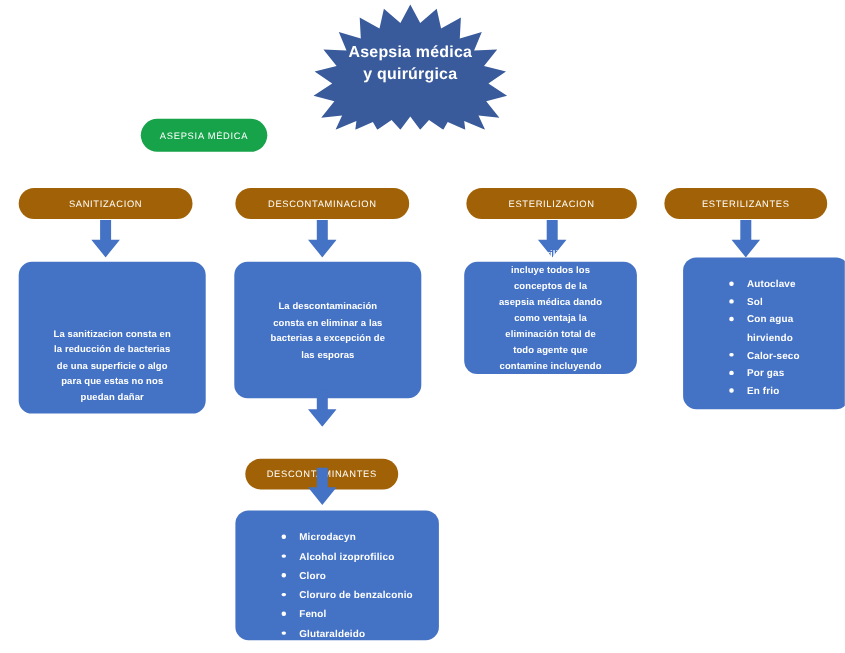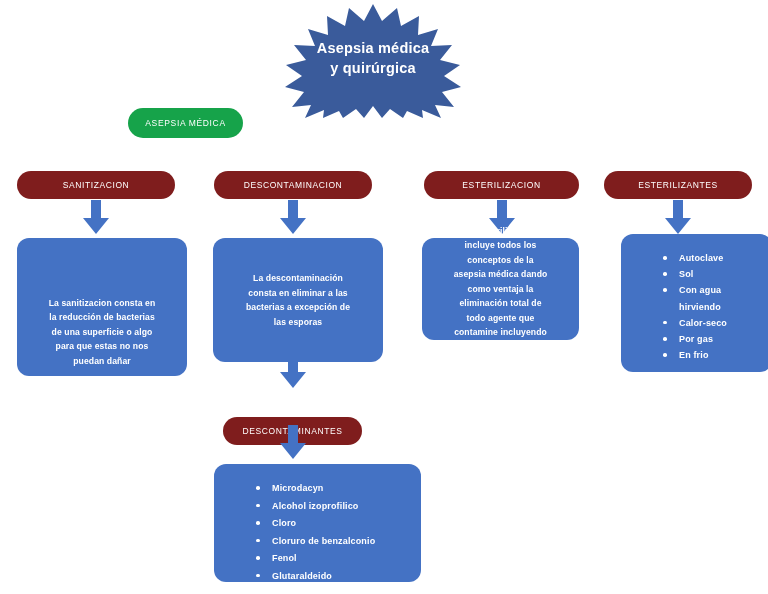--- a/index.html
+++ b/index.html
@@ -62,21 +62,21 @@
     justify-content: center;
     font-size: 8.5px;
     letter-spacing: .65px;
     height: 30px;
     box-sizing: border-box;
   }
 
   
   .pill-blue {
     position: absolute;
-    background: #7f1d1d;
+    background: #a16207;
     border-radius: 999px;
     color: #ffffff;
     display: flex;
     align-items: center;
     justify-content: center;
     font-size: 8.5px;
     letter-spacing: .6px;
     height: 28px;
     box-sizing: border-box;
   }
@@ -236,21 +236,21 @@
   <div class="pill-blue" style="left:223px; top:417px; width:139px;">
     <span>DESCONTAMINANTES</span>
   </div>
 
   <div class="arrow" style="left:280px; top:425px;">
     <svg viewBox="0 0 26 34" preserveAspectRatio="none">
       <polygon fill="#4472C4" points="8,0 18,0 18,18 26,18 13,34 0,18 8,18"></polygon>
     </svg>
   </div>
 
-  <div class="box box-list wide" style="left:214px; top:464px; width:207px; height:118px;">
+  <div class="box box-list wide" style="left:214px; top:464px; width:185px; height:118px;">
     <ul>
       <li>Microdacyn</li>
       <li>Alcohol izoprofilico</li>
       <li>Cloro</li>
       <li>Cloruro de benzalconio</li>
       <li>Fenol</li>
       <li>Glutaraldeido</li>
       <li>Alcazide</li>
     </ul>
   </div>

